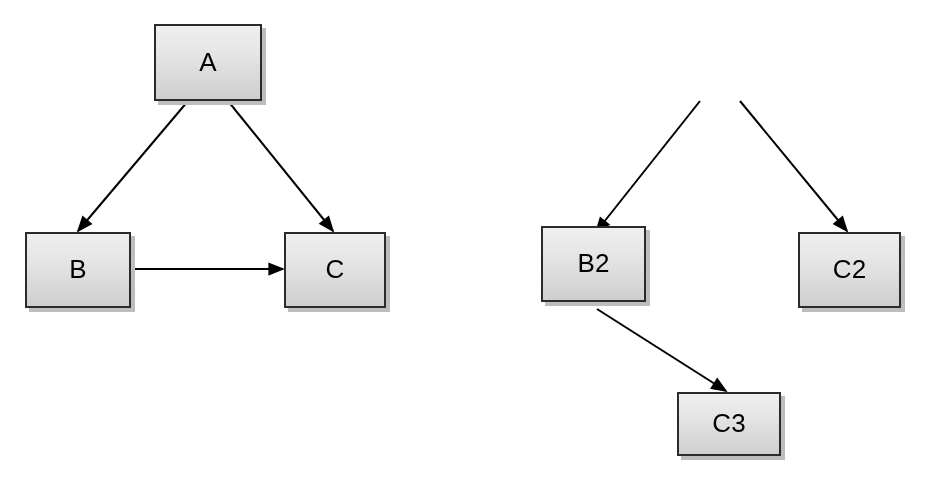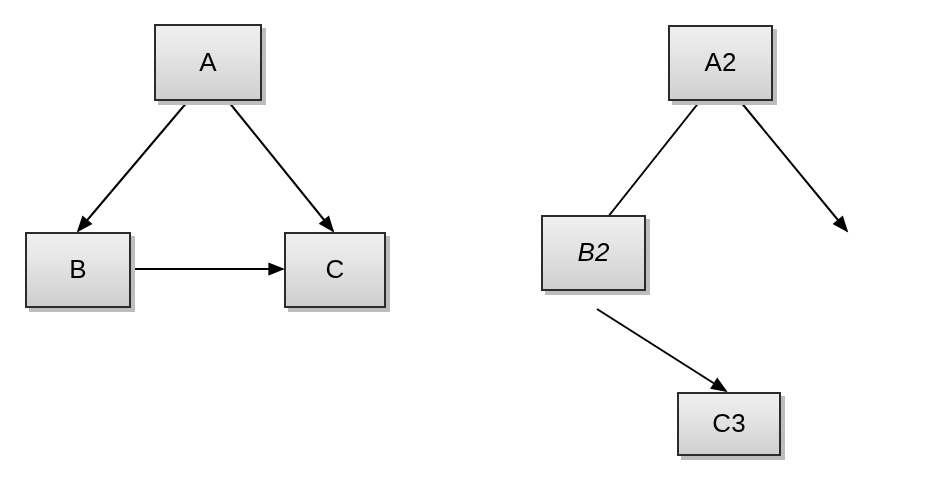--- a/index.html
+++ b/index.html
@@ -77,23 +77,23 @@
 
   <div class="node" id="node-A" style="left: 154px; top: 24px; width: 108px; height: 77px; border-color: rgb(43, 43, 43); color: rgb(0, 0, 0); background: linear-gradient(rgb(239, 239, 239) 0%, rgb(230, 230, 230) 35%, rgb(217, 217, 217) 72%, rgb(207, 207, 207) 100%); box-shadow: rgb(189, 189, 189) 4px 4px 0px 0px;">
     <span class="node-label">A</span>
   </div>
   <div class="node" id="node-B" style="left: 25px; top: 232px; width: 106px; height: 76px; border-color: rgb(43, 43, 43); color: rgb(0, 0, 0); background: linear-gradient(rgb(239, 239, 239) 0%, rgb(230, 230, 230) 35%, rgb(217, 217, 217) 72%, rgb(207, 207, 207) 100%); box-shadow: rgb(189, 189, 189) 4px 4px 0px 0px;">
     <span class="node-label">B</span>
   </div>
   <div class="node" id="node-C" style="left: 284px; top: 232px; width: 102px; height: 76px; border-color: rgb(43, 43, 43); color: rgb(0, 0, 0); background: linear-gradient(rgb(239, 239, 239) 0%, rgb(230, 230, 230) 35%, rgb(217, 217, 217) 72%, rgb(207, 207, 207) 100%); box-shadow: rgb(189, 189, 189) 4px 4px 0px 0px;">
     <span class="node-label">C</span>
   </div>
-  <div class="node" id="node-A2" style="left: 668px; top: 25px; width: 105px; height: 76px; border-color: rgb(43, 43, 43); color: rgb(0, 0, 0); background: linear-gradient(rgb(239, 239, 239) 0%, rgb(230, 230, 230) 35%, rgb(217, 217, 217) 72%, rgb(207, 207, 207) 100%); box-shadow: rgb(189, 189, 189) 4px 4px 0px 0px;">
-    <span class="node-label">A2</span>
+  <div class="node" id="node-B2" style="left: 541px; top: 226px; width: 105px; height: 76px; border-color: rgb(43, 43, 43); color: rgb(0, 0, 0); background: linear-gradient(rgb(239, 239, 239) 0%, rgb(230, 230, 230) 35%, rgb(217, 217, 217) 72%, rgb(207, 207, 207) 100%); box-shadow: rgb(189, 189, 189) 4px 4px 0px 0px;">
+    <span class="node-label">B2</span>
   </div>
-  <div class="node" id="node-B2" style="left: 541px; top: 215px; width: 105px; height: 76px; border-color: rgb(43, 43, 43); color: rgb(0, 0, 0); background: linear-gradient(rgb(239, 239, 239) 0%, rgb(230, 230, 230) 35%, rgb(217, 217, 217) 72%, rgb(207, 207, 207) 100%); box-shadow: rgb(189, 189, 189) 4px 4px 0px 0px; font-style: italic;">
-    <span class="node-label">B2</span>
+  <div class="node" id="node-C2" style="left: 798px; top: 232px; width: 103px; height: 76px; border-color: rgb(43, 43, 43); color: rgb(0, 0, 0); background: linear-gradient(rgb(239, 239, 239) 0%, rgb(230, 230, 230) 35%, rgb(217, 217, 217) 72%, rgb(207, 207, 207) 100%); box-shadow: rgb(189, 189, 189) 4px 4px 0px 0px;">
+    <span class="node-label">C2</span>
   </div>
   <div class="node" id="node-C3" style="left: 677px; top: 392px; width: 104px; height: 64px; border-color: rgb(43, 43, 43); color: rgb(0, 0, 0); background: linear-gradient(rgb(239, 239, 239) 0%, rgb(230, 230, 230) 35%, rgb(217, 217, 217) 72%, rgb(207, 207, 207) 100%); box-shadow: rgb(189, 189, 189) 4px 4px 0px 0px;">
     <span class="node-label">C3</span>
   </div>
 
 </div>
 
 </body></html>

